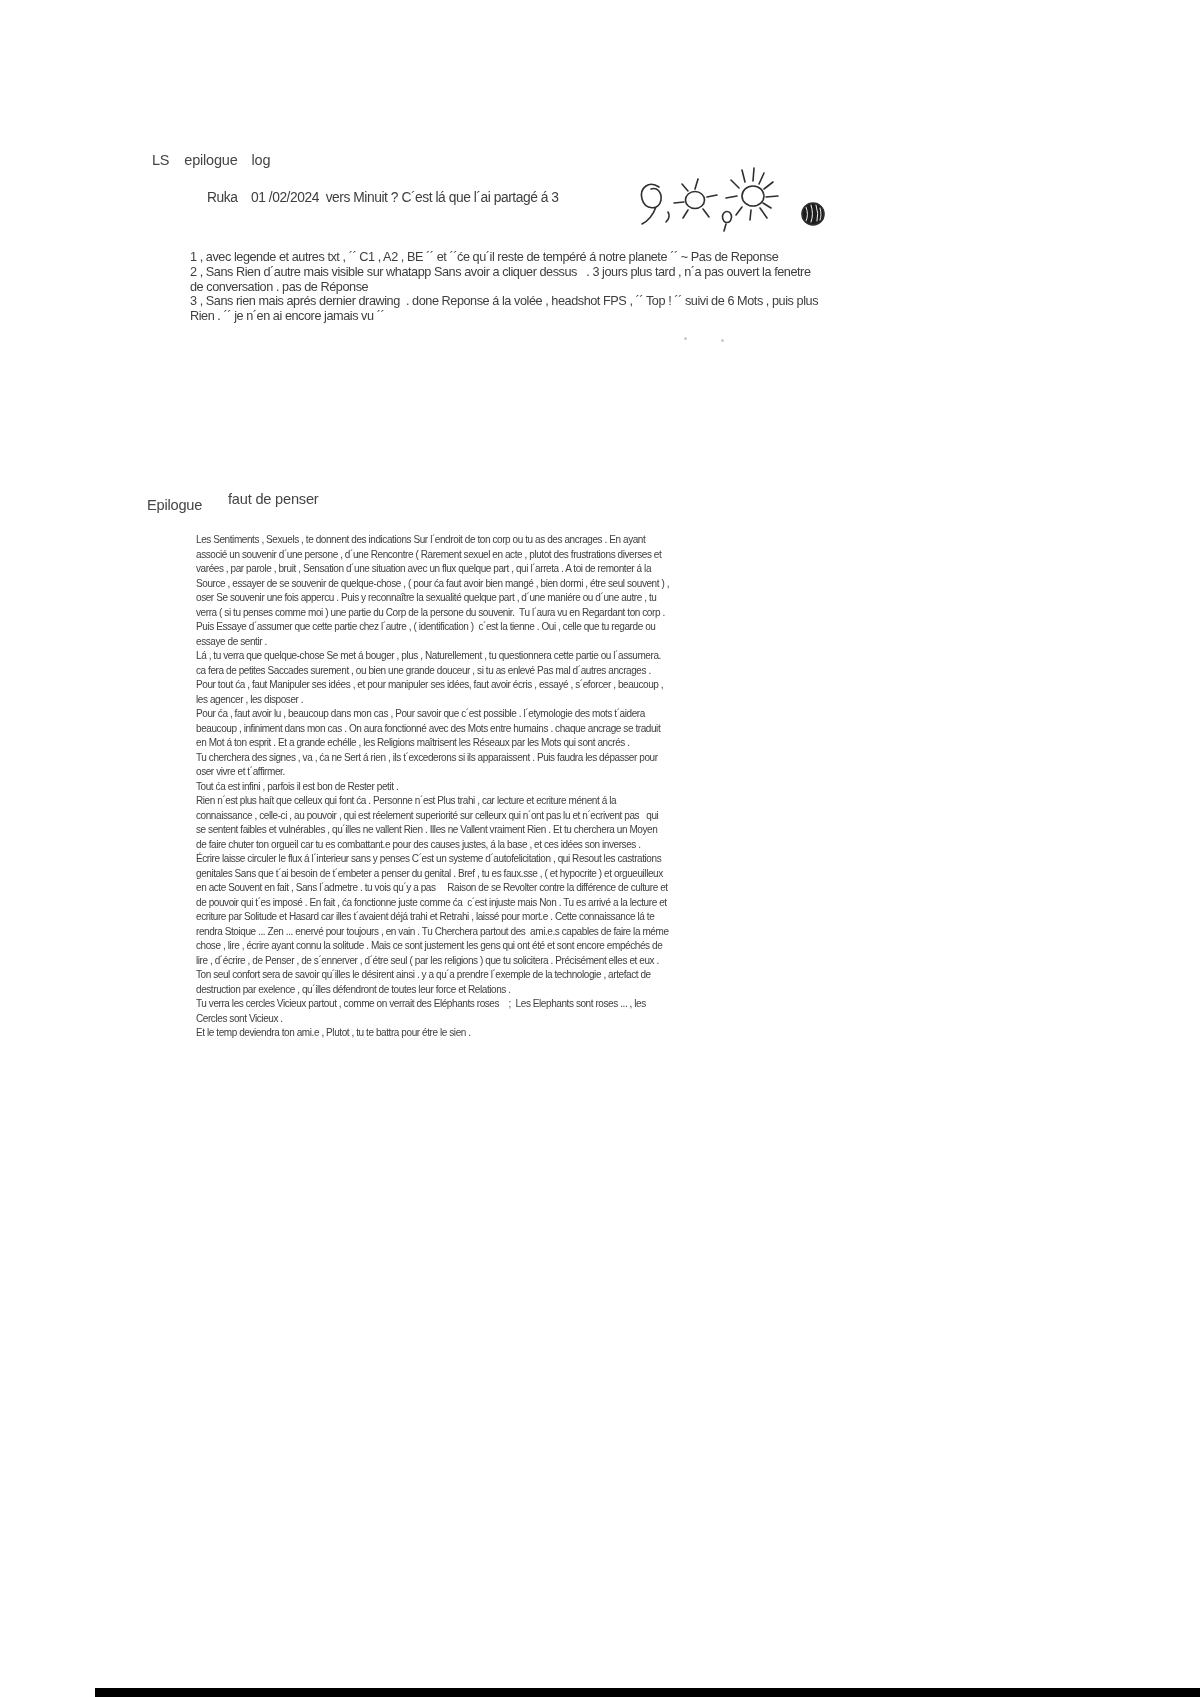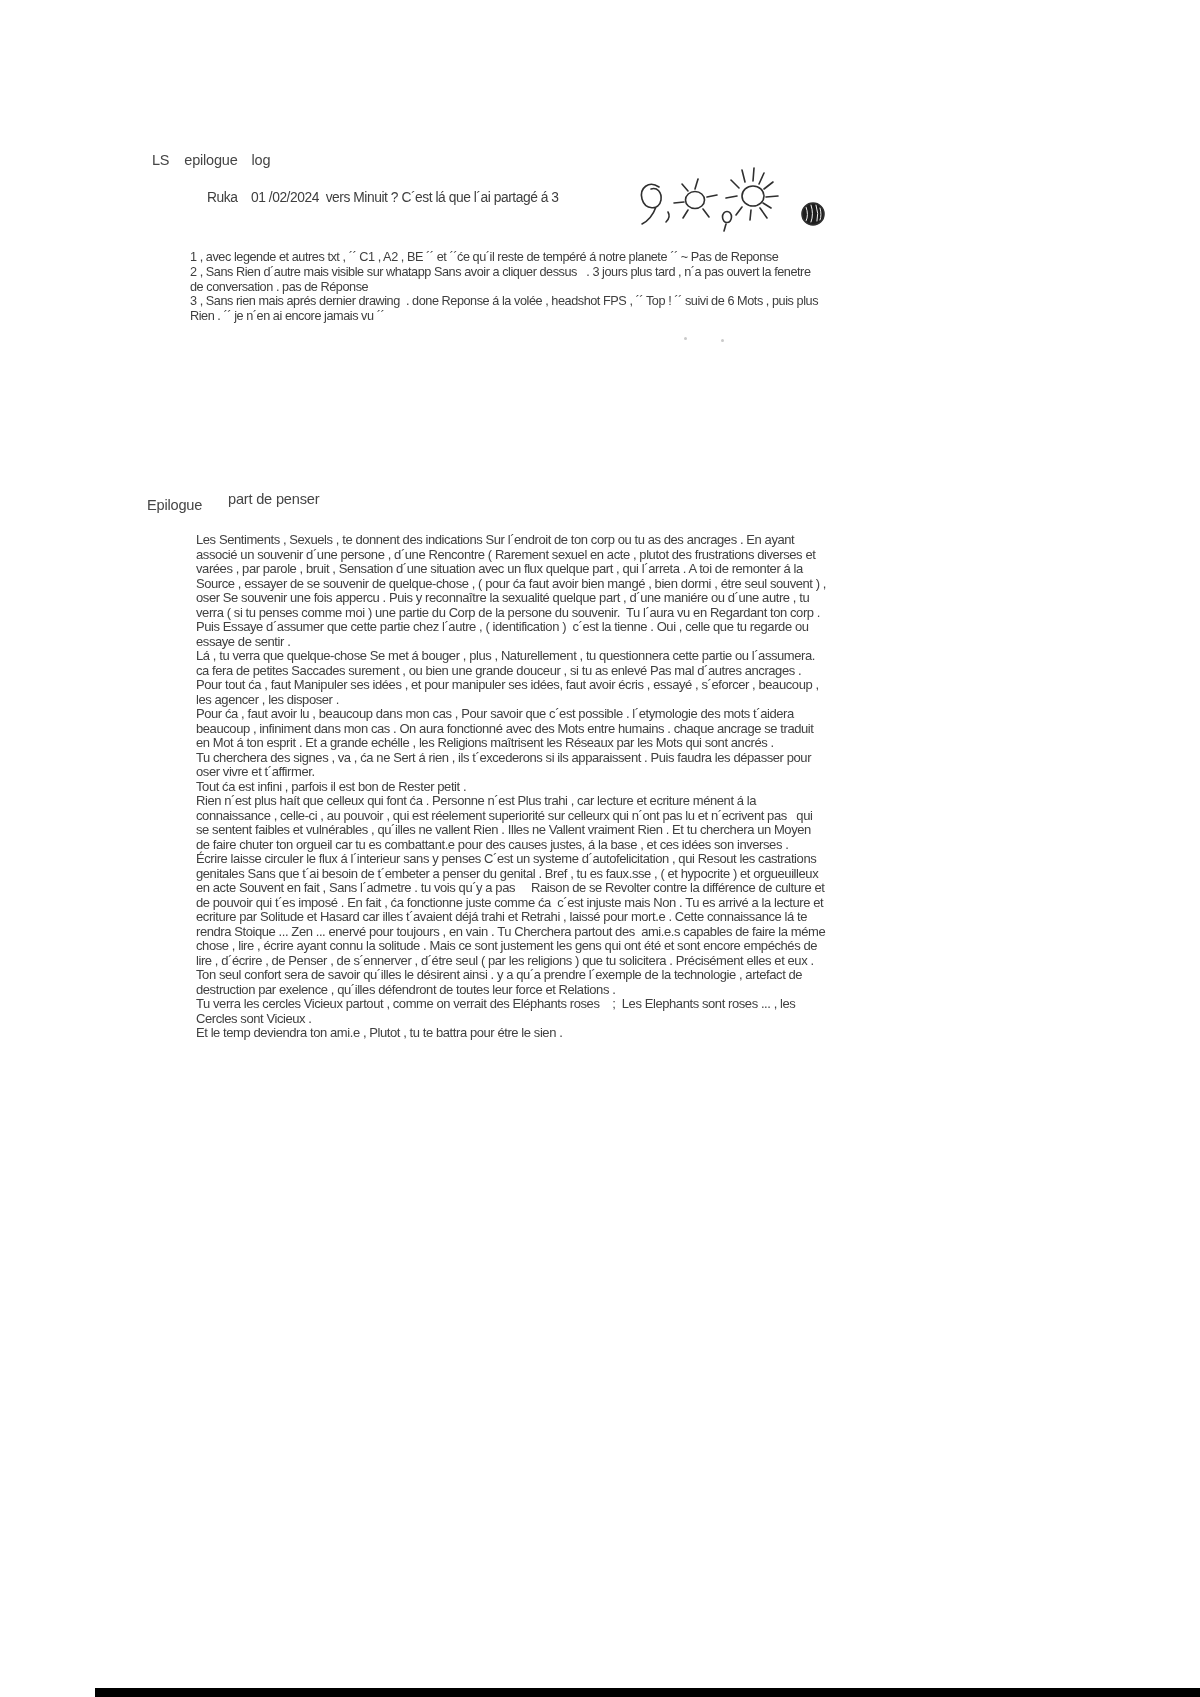--- a/index.html
+++ b/index.html
@@ -8,21 +8,21 @@
     font-family:"Liberation Sans",sans-serif;color:#3f3f3f;padding-left:28px;
   }
   .hdr{position:absolute;left:152px;top:152px;font-size:14.5px;letter-spacing:-0.2px;color:#454545;}
   .hdr-ep{margin-left:15px;}
   .hdr-log{margin-left:14px;}
   .ruka{position:absolute;left:207px;top:182px;font-size:13.8px;letter-spacing:-0.45px;white-space:pre-wrap;color:#3e3e3e;margin-top:8px;}
   .notes{position:absolute;left:190px;top:206px;font-size:12.7px;line-height:14.8px;letter-spacing:-0.45px;white-space:pre-wrap;color:#3e3e3e;width:860px;margin-top:44px;}
   .doodles{position:absolute;left:630px;top:160px;}
   .sec-label{position:absolute;left:147px;top:497px;font-size:14.6px;letter-spacing:-0.2px;color:#454545;}
   .sec-title{position:absolute;left:228px;top:491px;font-size:14.6px;letter-spacing:-0.2px;color:#454545;}
-  .bodytext{position:absolute;left:196px;top:533px;width:840px;font-size:13px;line-height:14.5px;letter-spacing:-0.42px;white-space:pre-wrap;color:#414141;}
+  .bodytext{position:absolute;left:196px;top:533px;width:840px;font-size:10px;line-height:14.5px;letter-spacing:-0.42px;white-space:pre-wrap;color:#414141;}
   .speck{position:absolute;width:3px;height:3px;border-radius:50%;background:#cacaca;}
   .speck-1{left:684px;top:337px;}
   .speck-2{left:721px;top:339px;}
   .scanbar{position:absolute;left:95px;top:1688px;width:1105px;height:9px;background:#000000;}
 </style>
 </head>
 <body>
 
 <div class="page">
 
@@ -72,21 +72,21 @@
   <div class="notes">1 , avec legende et autres txt , ´´ C1 , A2 , BE ´´ et ´´će qu´il reste de tempéré á notre planete ´´ ~ Pas de Reponse
 2 , Sans Rien d´autre mais visible sur whatapp Sans avoir a cliquer dessus   . 3 jours plus tard , n´a pas ouvert la fenetre
 de conversation . pas de Réponse
 3 , Sans rien mais aprés dernier drawing  . done Reponse á la volée , headshot FPS , ´´ Top ! ´´ suivi de 6 Mots , puis plus
 Rien . ´´ je n´en ai encore jamais vu ´´</div>
 
   <div class="speck speck-1"></div>
   <div class="speck speck-2"></div>
 
   <div class="sec-label">Epilogue</div>
-  <div class="sec-title">part de penser</div>
+  <div class="sec-title">faut de penser</div>
 
   <div class="bodytext">Les Sentiments , Sexuels , te donnent des indications Sur l´endroit de ton corp ou tu as des ancrages . En ayant
 associé un souvenir d´une persone , d´une Rencontre ( Rarement sexuel en acte , plutot des frustrations diverses et
 varées , par parole , bruit , Sensation d´une situation avec un flux quelque part , qui l´arreta . A toi de remonter á la
 Source , essayer de se souvenir de quelque-chose , ( pour ća faut avoir bien mangé , bien dormi , étre seul souvent ) ,
 oser Se souvenir une fois appercu . Puis y reconnaître la sexualité quelque part , d´une maniére ou d´une autre , tu
 verra ( si tu penses comme moi ) une partie du Corp de la persone du souvenir.  Tu l´aura vu en Regardant ton corp .
 Puis Essaye d´assumer que cette partie chez l´autre , ( identification )  c´est la tienne . Oui , celle que tu regarde ou
 essaye de sentir .
 Lá , tu verra que quelque-chose Se met á bouger , plus , Naturellement , tu questionnera cette partie ou l´assumera.

